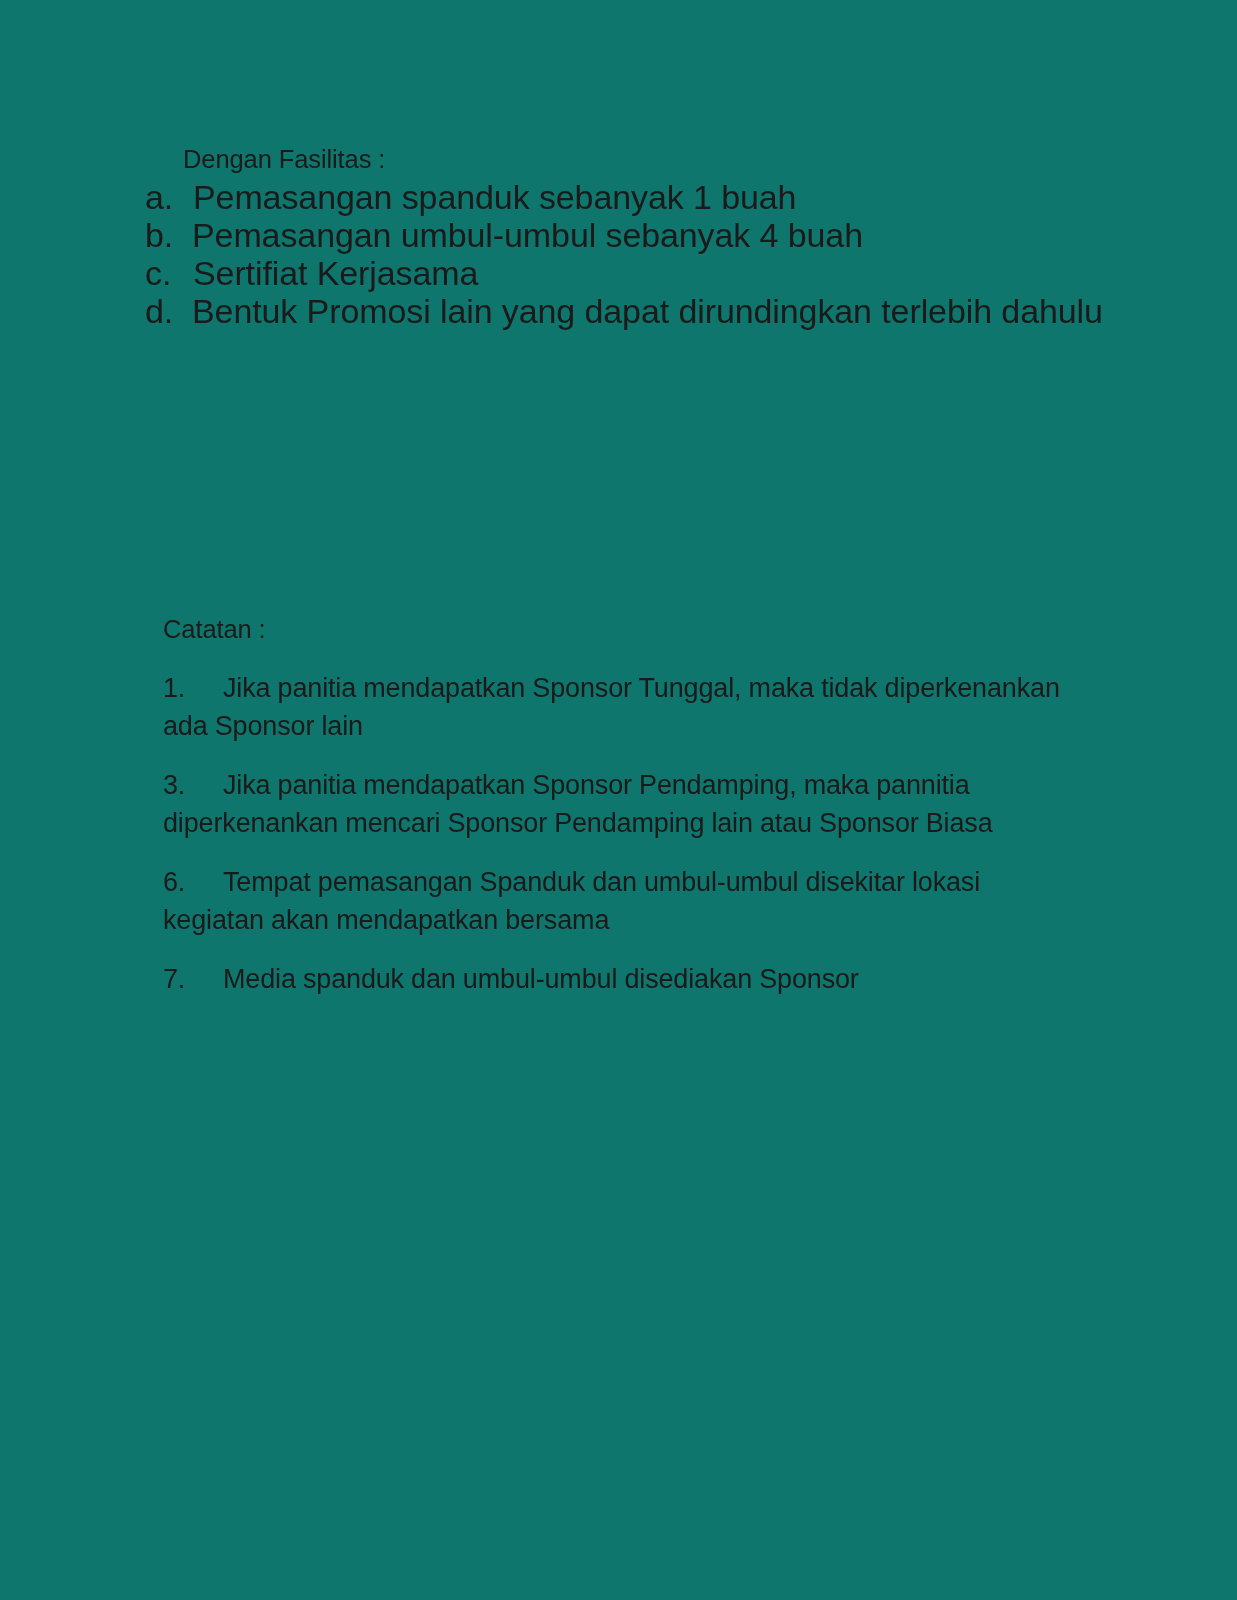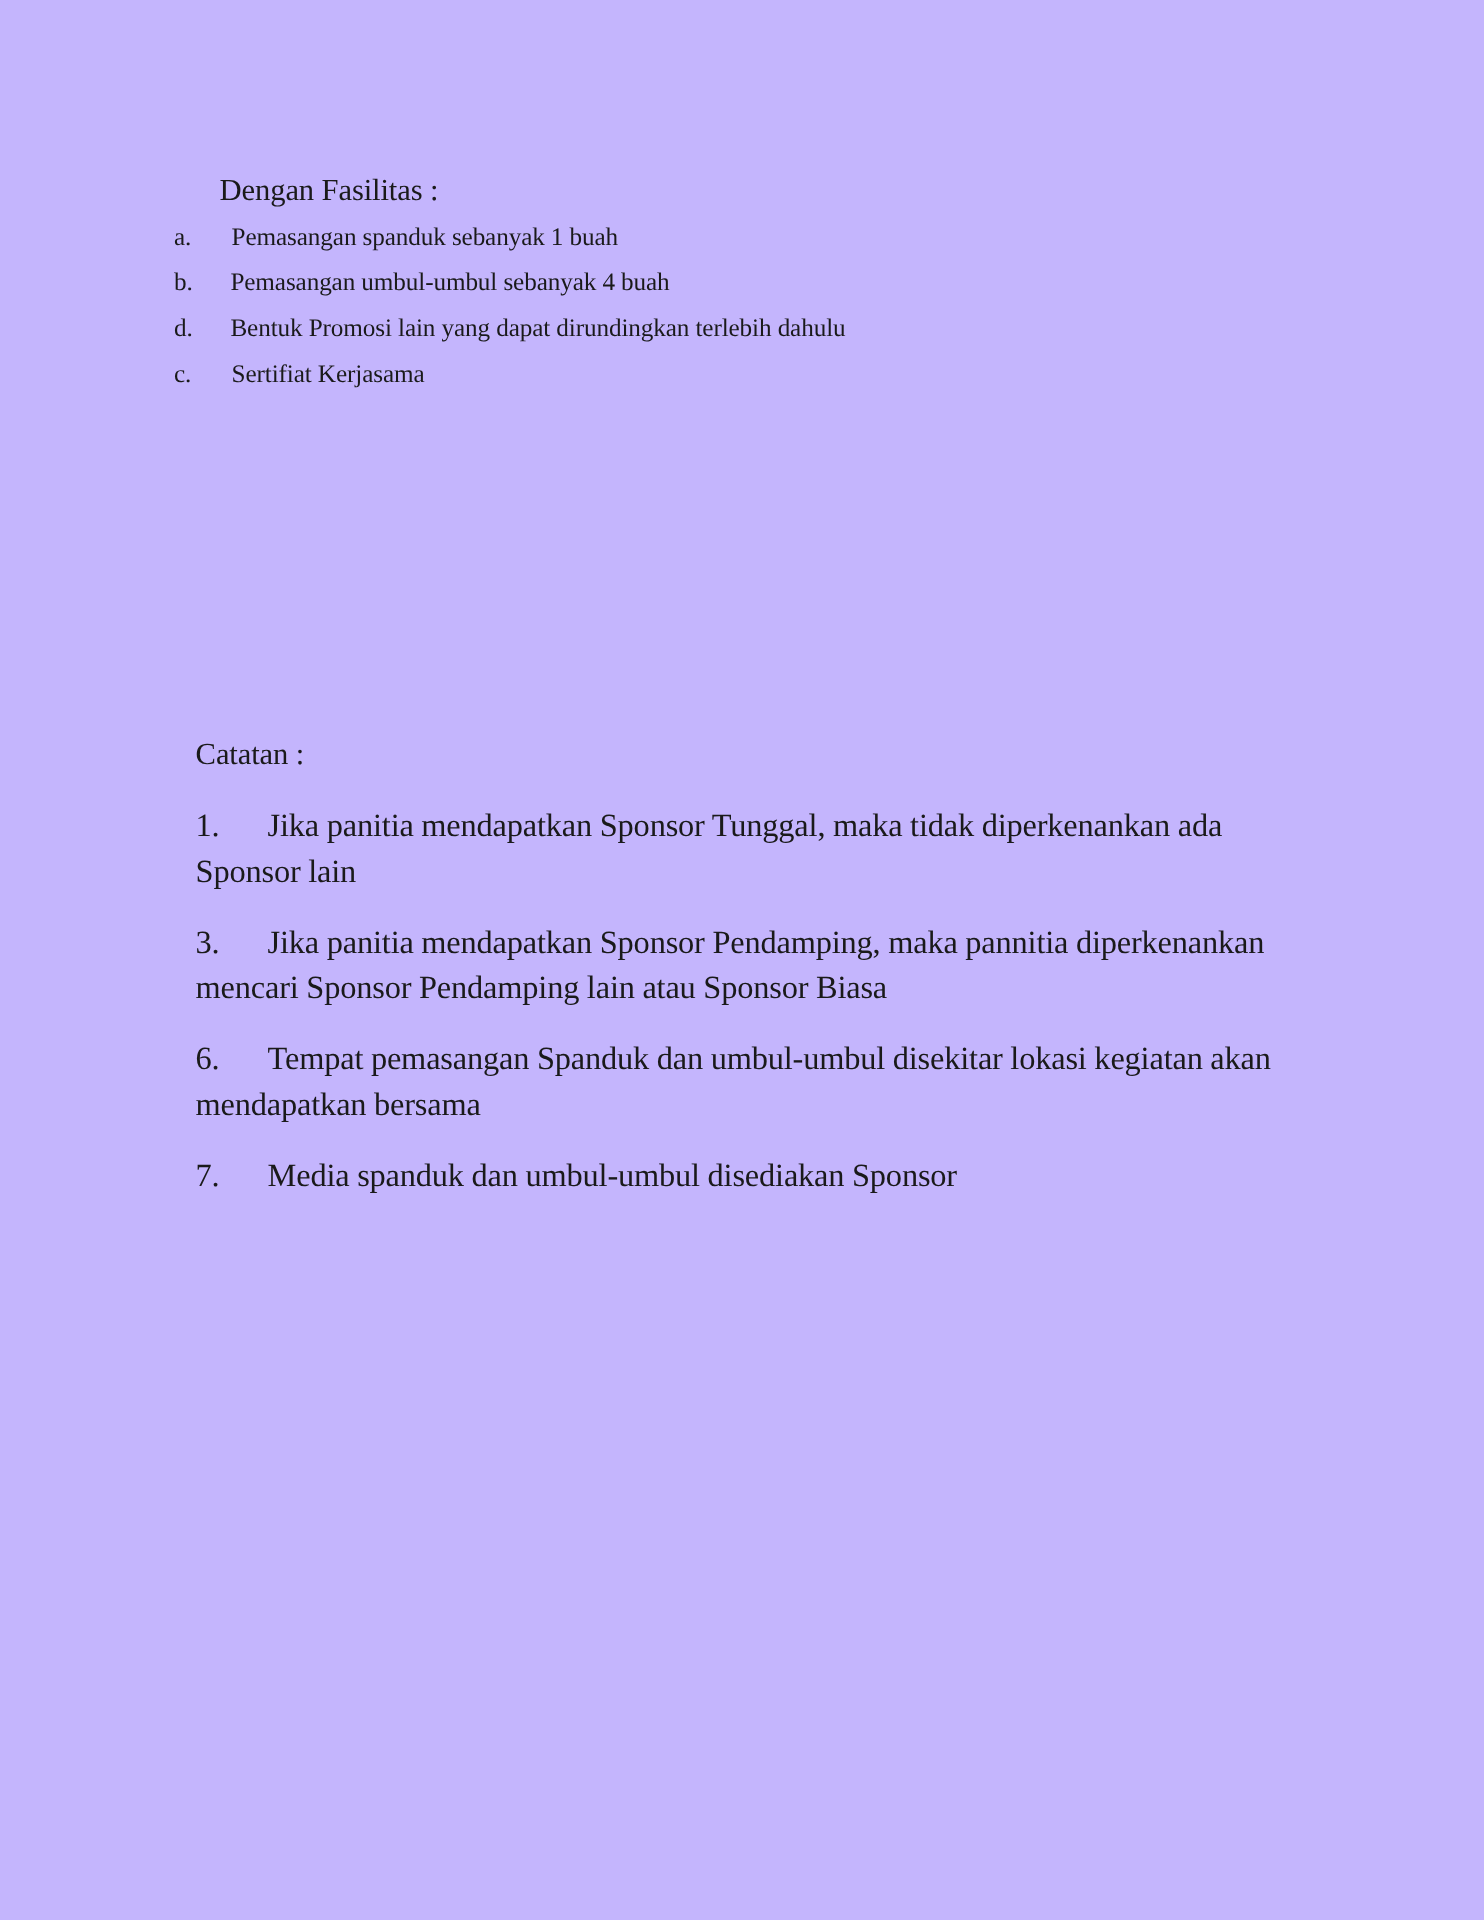--- a/index.html
+++ b/index.html
@@ -13,24 +13,23 @@
     background: #ffffff;
     font-family: "Liberation Sans", sans-serif;
     color: #1a1a1a;
     -webkit-font-smoothing: antialiased;
   }
 
   .page {
     position: relative;
     width: 1237px;
     height: 1600px;
-    background: #c4b5fd;
+    background: #0f766e;
     box-sizing: border-box;
     overflow: hidden;
-    font-family: Liberation Serif, serif;
   }
 
   
   .fasilitas-block {
     position: absolute;
     left: 0;
     top: 140px;
     width: 1237px;
   }
 
@@ -45,21 +44,21 @@
 
   .alpha-list {
     list-style: none;
     margin: 0;
     padding: 0;
   }
   .alpha-list li {
     position: relative;
     margin: 0;
     padding: 0 0 0 0;
-    font-size: 21px;
+    font-size: 34px;
     line-height: 38px;
     letter-spacing: -0.1px;
     white-space: nowrap;
   }
   .alpha-item {
     display: block;
     margin-top: 21px;
   }
   .marker-alpha {
     display: inline-block;
@@ -122,25 +121,25 @@
 
       <li class="alpha-item">
         <span class="marker-alpha wide">a.</span><span>Pemasangan spanduk sebanyak 1 buah</span>
       </li>
 
       <li class="alpha-item">
         <span class="marker-alpha">b.</span><span>Pemasangan umbul-umbul sebanyak 4 buah</span>
       </li>
 
       <li class="alpha-item">
-        <span class="marker-alpha">d.</span><span>Bentuk Promosi lain yang dapat dirundingkan terlebih dahulu</span>
+        <span class="marker-alpha wide">c.</span><span>Sertifiat Kerjasama</span>
       </li>
 
       <li class="alpha-item">
-        <span class="marker-alpha wide">c.</span><span>Sertifiat Kerjasama</span>
+        <span class="marker-alpha">d.</span><span>Bentuk Promosi lain yang dapat dirundingkan terlebih dahulu</span>
       </li>
 
     </ul>
   </div>
 
   <div class="catatan-block">
 
     <p class="heading-catatan">Catatan :</p>
 
     <ul class="num-list">

